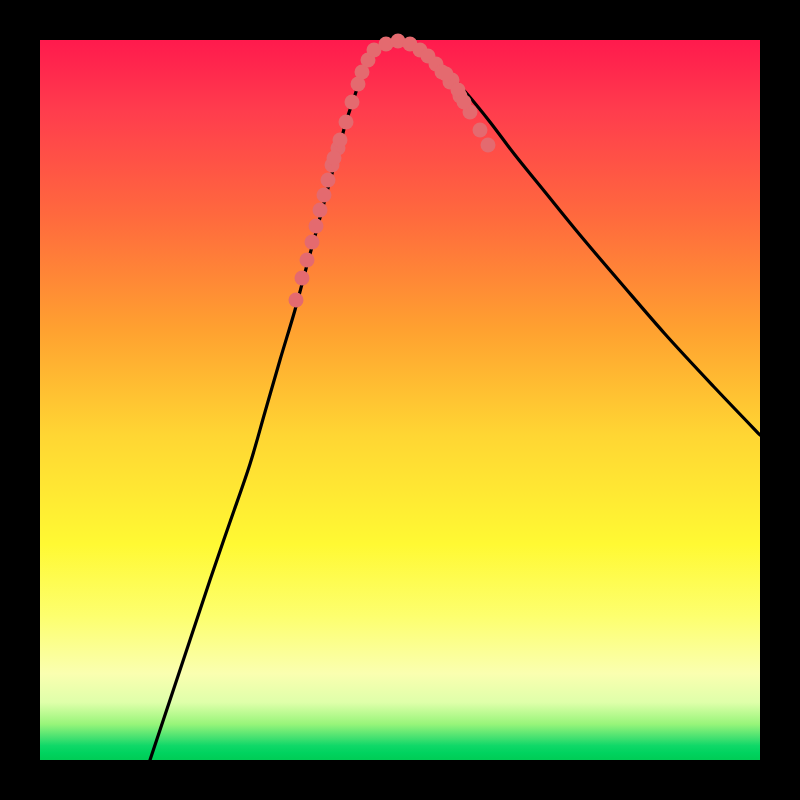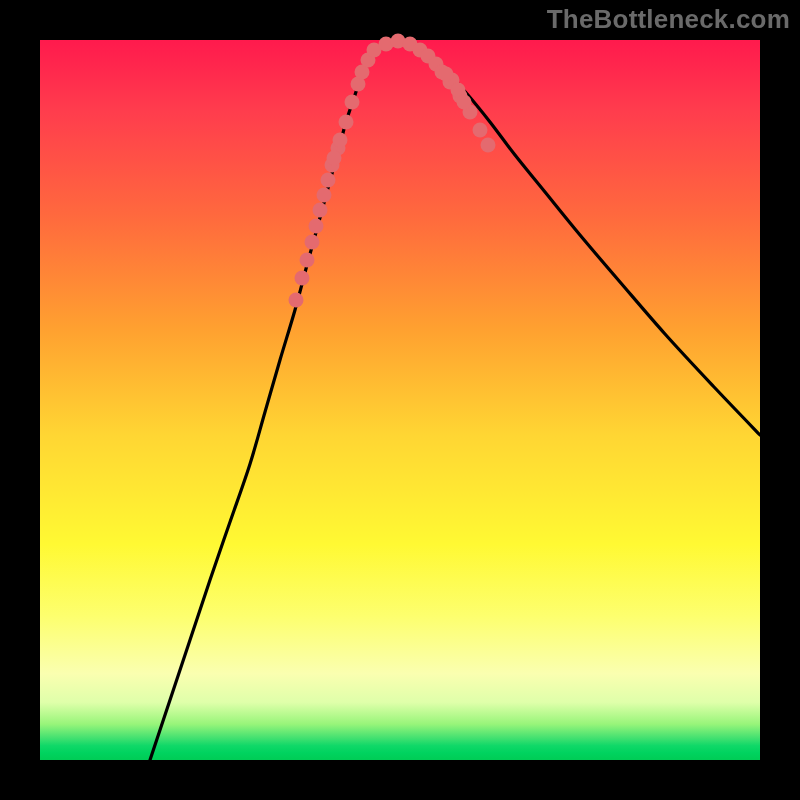--- a/index.html
+++ b/index.html
@@ -60,21 +60,20 @@
     width: 720px;
     height: 720px;
     overflow: visible;
   }
 </style>
 </head>
 <body>
 
 <div class="frame">
 
-  <div class="watermark">TheBottleneck.com</div>
 
   <div class="plot-area">
     <svg class="curve-svg" viewBox="0 0 720 720" preserveAspectRatio="none">
       <path id="curve-path" fill="none" stroke="#000" stroke-width="3.2" stroke-linecap="round" stroke-linejoin="round" d="M 110,720 C 113.3,710.0 123.3,680.0 130.0,660.0 C 136.7,640.0 143.3,620.0 150.0,600.0 C 156.7,580.0 163.3,559.7 170.0,540.0 C 176.7,520.3 183.3,501.3 190.0,482.0 C 196.7,462.7 204.2,442.3 210.0,424.0 C 215.8,405.7 220.0,389.3 225.0,372.0 C 230.0,354.7 235.0,337.0 240.0,320.0 C 245.0,303.0 250.5,285.8 255.0,270.0 C 259.5,254.2 263.2,239.2 267.0,225.0 C 270.8,210.8 274.5,197.8 278.0,185.0 C 281.5,172.2 284.7,160.2 288.0,148.0 C 291.3,135.8 295.0,123.0 298.0,112.0 C 301.0,101.0 303.3,91.0 306.0,82.0 C 308.7,73.0 311.7,65.0 314.0,58.0 C 316.3,51.0 318.0,45.3 320.0,40.0 C 322.0,34.7 324.0,30.0 326.0,26.0 C 328.0,22.0 330.0,18.8 332.0,16.0 C 334.0,13.2 336.0,11.0 338.0,9.0 C 340.0,7.0 341.7,5.3 344.0,4.0 C 346.3,2.7 349.3,1.5 352.0,1.0 C 354.7,0.5 357.0,0.5 360.0,1.0 C 363.0,1.5 366.3,2.5 370.0,4.0 C 373.7,5.5 377.8,7.3 382.0,10.0 C 386.2,12.7 390.3,15.8 395.0,20.0 C 399.7,24.2 404.5,29.2 410.0,35.0 C 415.5,40.8 421.3,47.2 428.0,55.0 C 434.7,62.8 442.2,72.0 450.0,82.0 C 457.8,92.0 465.8,103.3 475.0,115.0 C 484.2,126.7 494.2,138.7 505.0,152.0 C 515.8,165.3 527.5,180.0 540.0,195.0 C 552.5,210.0 565.8,225.5 580.0,242.0 C 594.2,258.5 609.2,276.3 625.0,294.0 C 640.8,311.7 659.2,331.2 675.0,348.0 C 690.8,364.8 712.5,387.2 720.0,395.0"></path>
       <g id="marker-group">
           <circle cx="256" cy="260" r="7.5" fill="#e46a6f"></circle>
           <circle cx="262" cy="238" r="7.5" fill="#e46a6f"></circle>
           <circle cx="267" cy="220" r="7.5" fill="#e46a6f"></circle>
           <circle cx="272" cy="202" r="7.5" fill="#e46a6f"></circle>
           <circle cx="276" cy="186" r="7.5" fill="#e46a6f"></circle>

